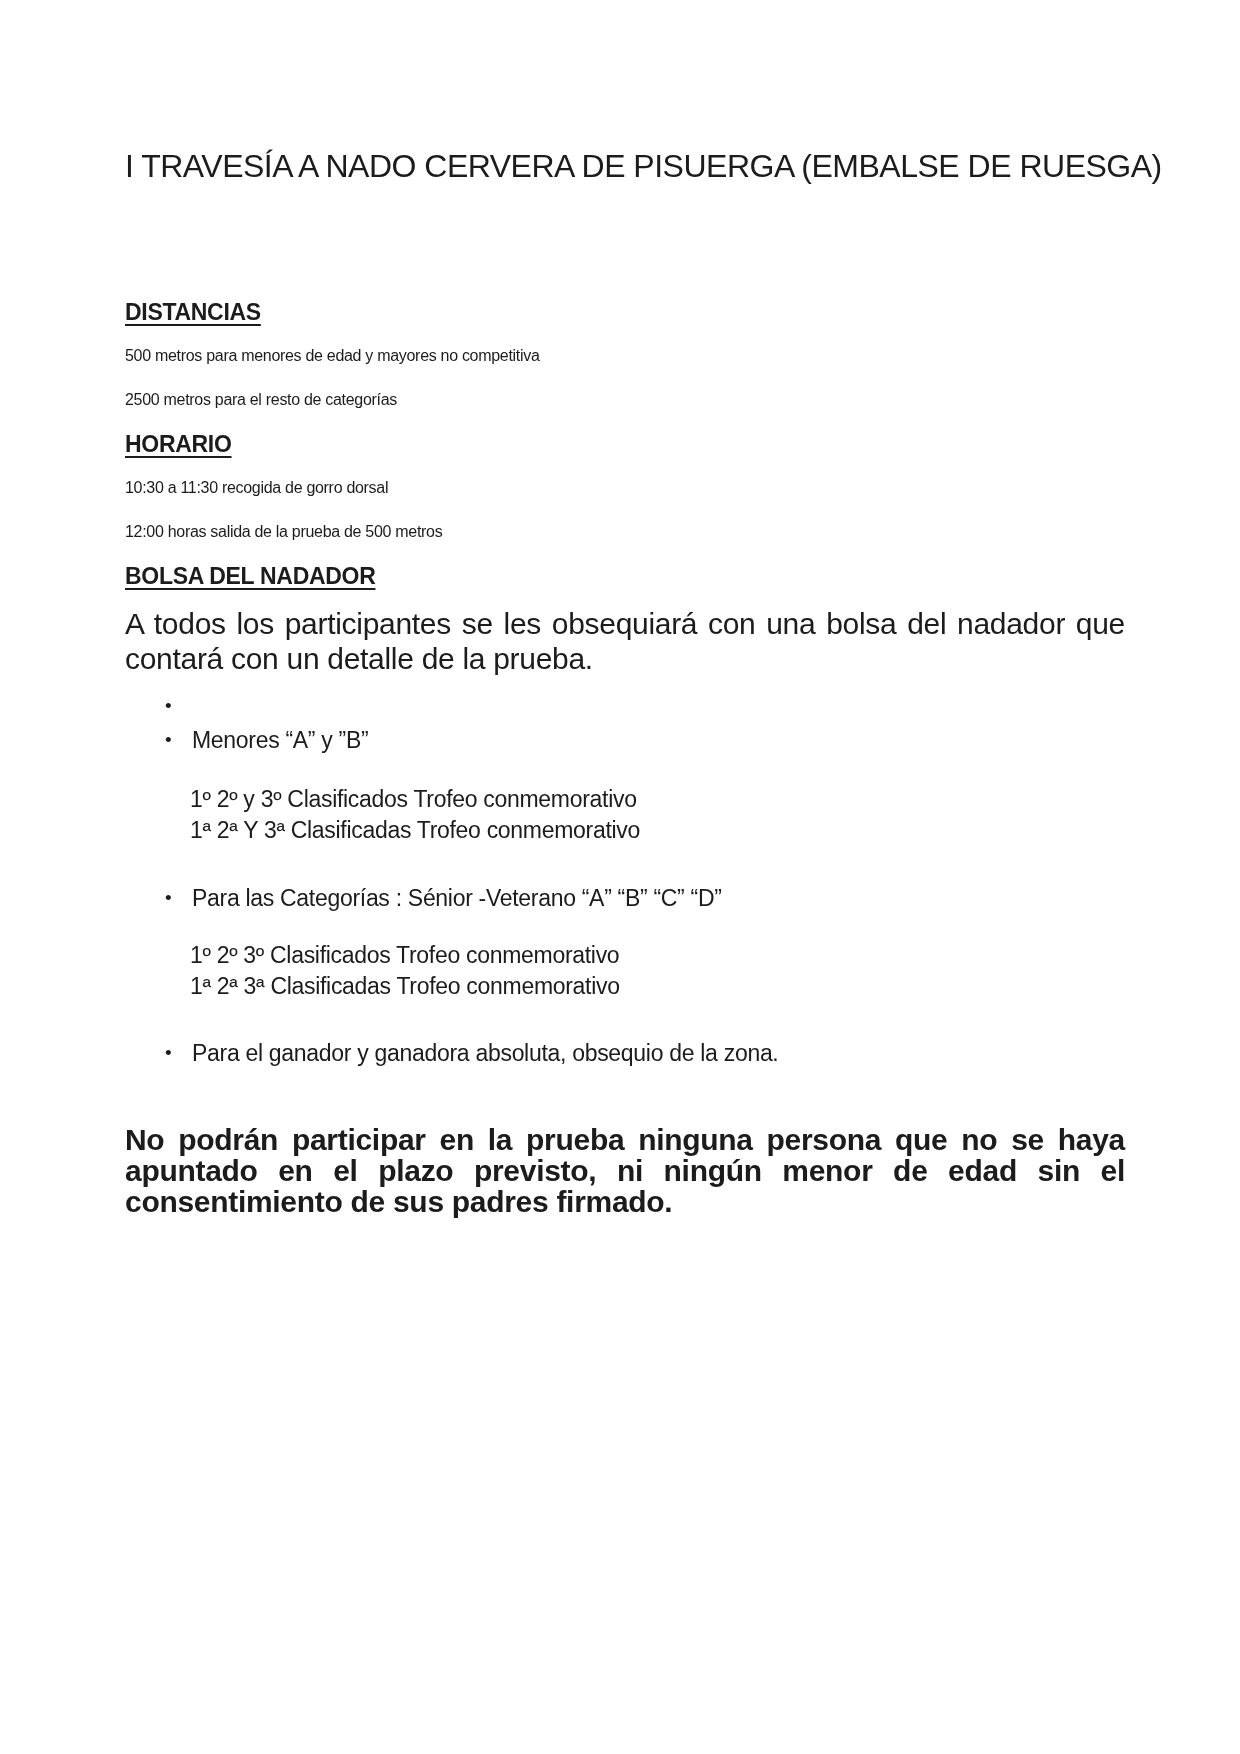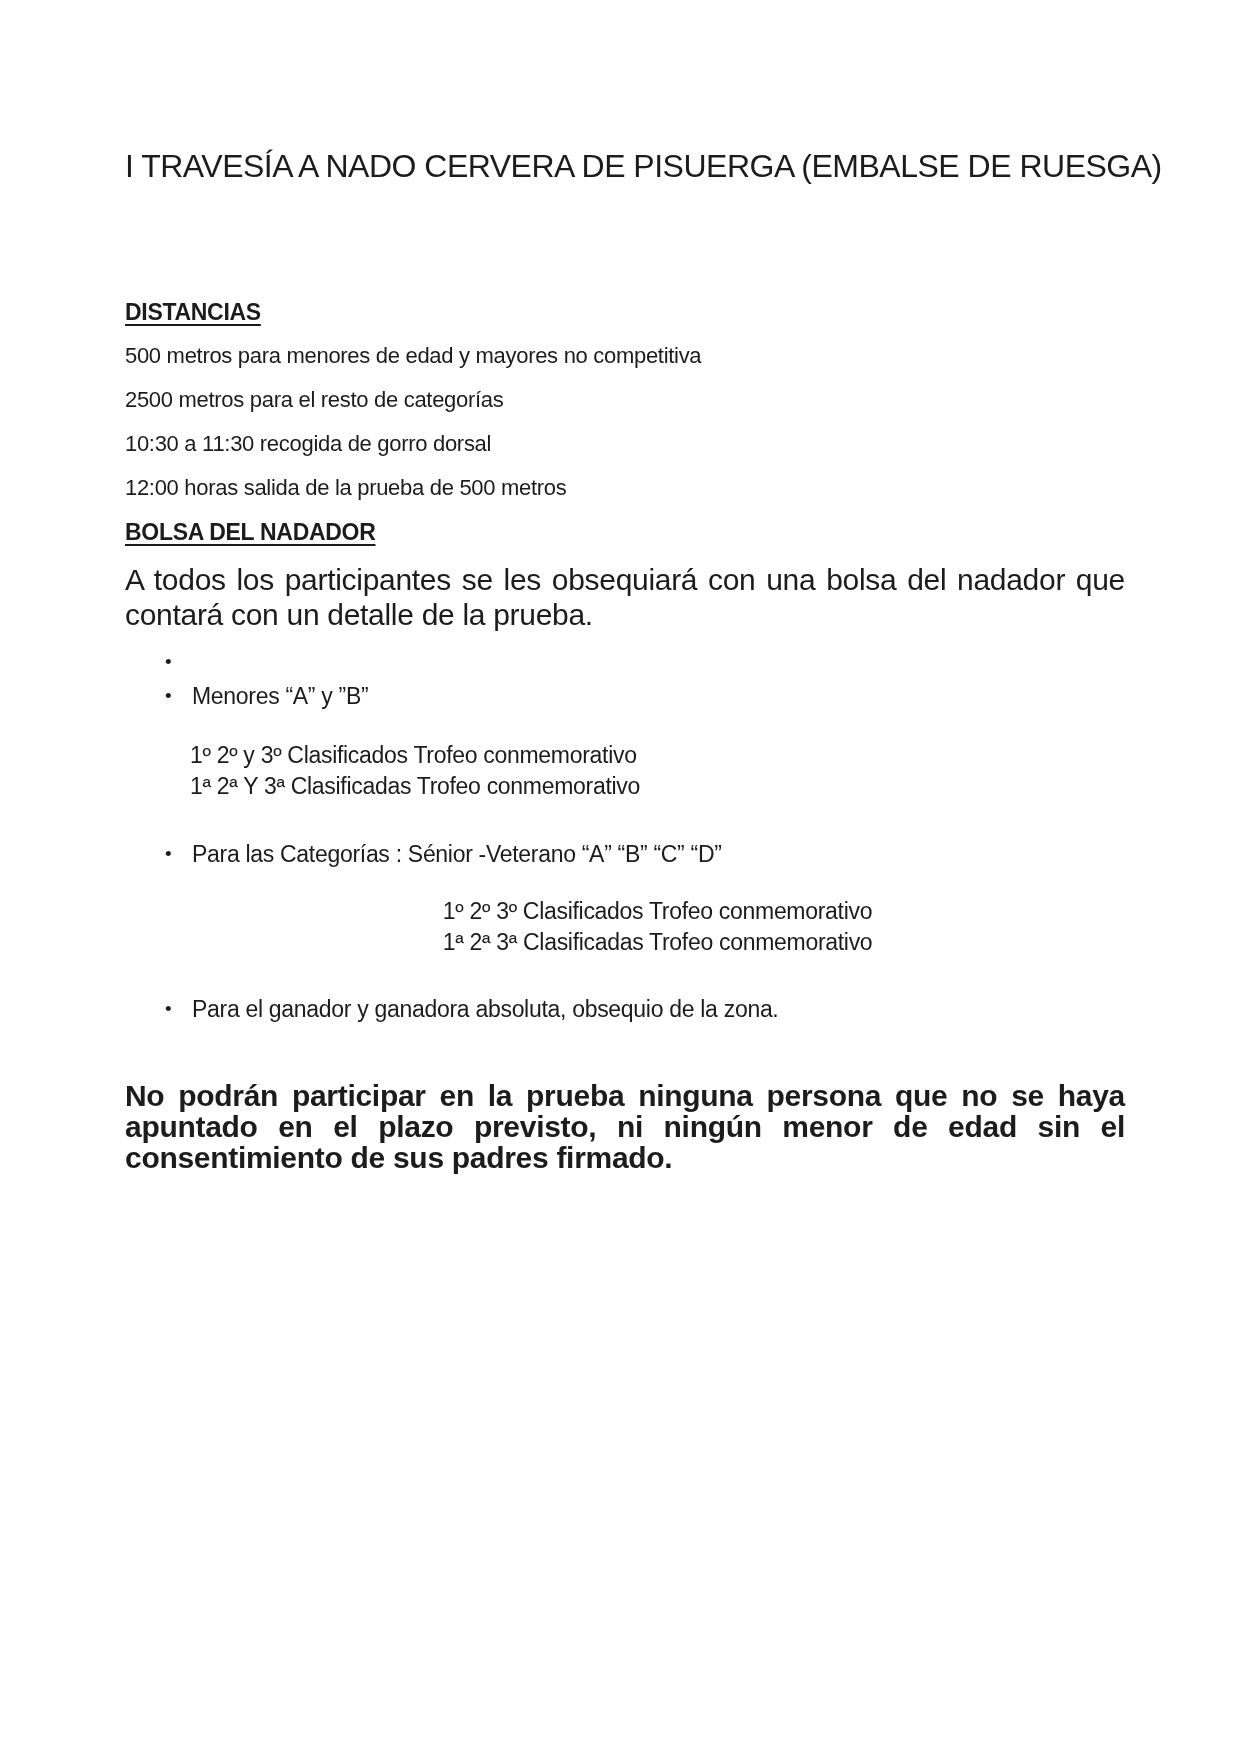--- a/index.html
+++ b/index.html
@@ -37,21 +37,21 @@
     letter-spacing: -0.3px;
     text-decoration: underline;
     text-decoration-thickness: 2px;
     text-underline-offset: 4px;
   }
   .heading.first {
     margin-top: 112px;
   }
   .line {
     margin: 12px 0 16px 0;
-    font-size: 22px;
+    font-size: 16px;
     line-height: 28px;
     letter-spacing: -0.3px;
   }
   .para-justify {
     margin: 0 0 16px 0;
     font-size: 30px;
     line-height: 35px;
     letter-spacing: -0.3px;
     text-align: justify;
   }
@@ -67,21 +67,21 @@
   .bullet-item .bullet {
     flex: none;
     width: 27px;
     font-size: 19px;
   }
   .bullet-item.gap-lg { margin-top: 38px; }
   .bullet-item.gap-xl { margin-top: 37px; }
   .subgroup {
     margin: 30px 0 0 65px;
   }
-  .subgroup.gap-sm { margin-top: 28px; text-align: center; }
+  .subgroup.gap-sm { margin-top: 28px; }
   .subline {
     margin: 0;
     font-size: 23px;
     line-height: 31px;
     letter-spacing: -0.3px;
   }
   .closing {
     margin-top: 57px;
     line-height: 31px;
     font-weight: bold;
@@ -91,20 +91,21 @@
 <body>
 
 <div class="page">
 
   <h1 class="doc-title">I TRAVESÍA A NADO CERVERA DE PISUERGA (EMBALSE DE RUESGA)</h1>
 
   <h2 class="heading first">DISTANCIAS</h2>
   <p class="line">500 metros para menores de edad y mayores no competitiva</p>
   <p class="line">2500 metros para el resto de categorías</p>
 
+  <h2 class="heading">HORARIO</h2>
   <p class="line">10:30 a 11:30 recogida de gorro dorsal</p>
   <p class="line">12:00 horas salida de la prueba de 500 metros</p>
 
   <h2 class="heading">BOLSA DEL NADADOR</h2>
   <p class="para-justify">A todos los participantes se les obsequiará con una bolsa del nadador que contará con un detalle de la prueba.</p>
 
 
   <div class="bullet-item">
     <span class="bullet">•</span>
   </div>

